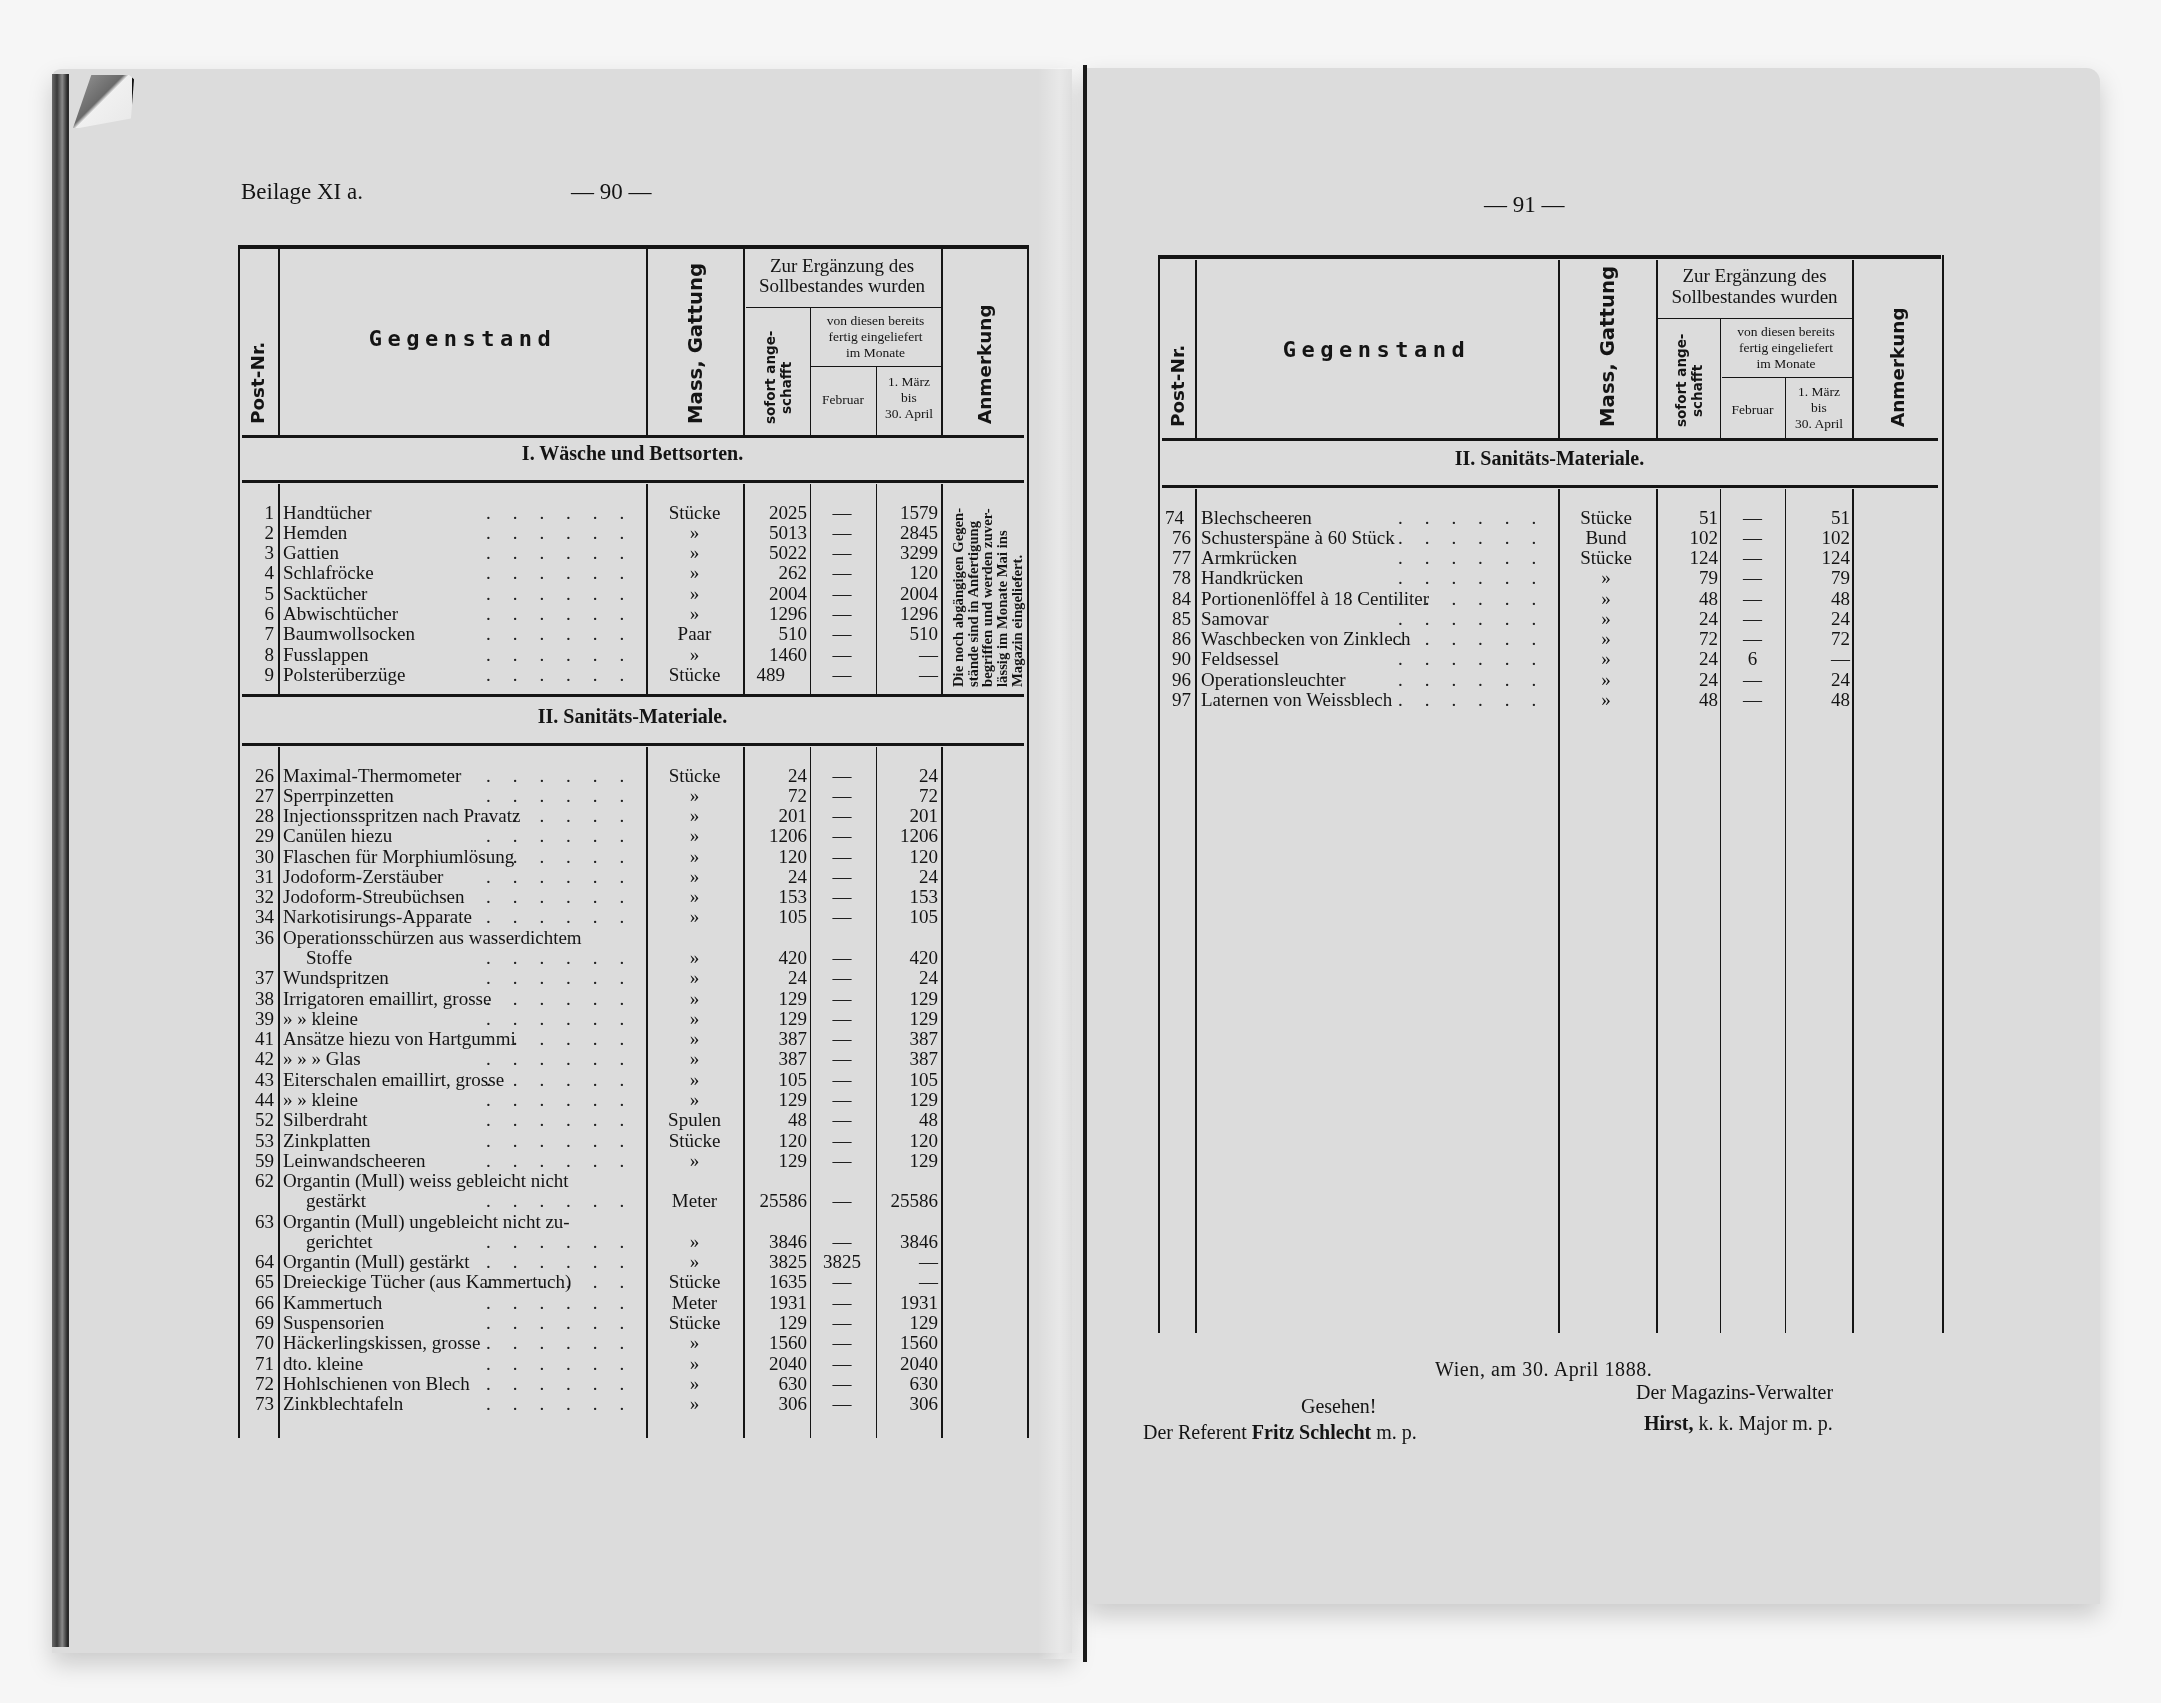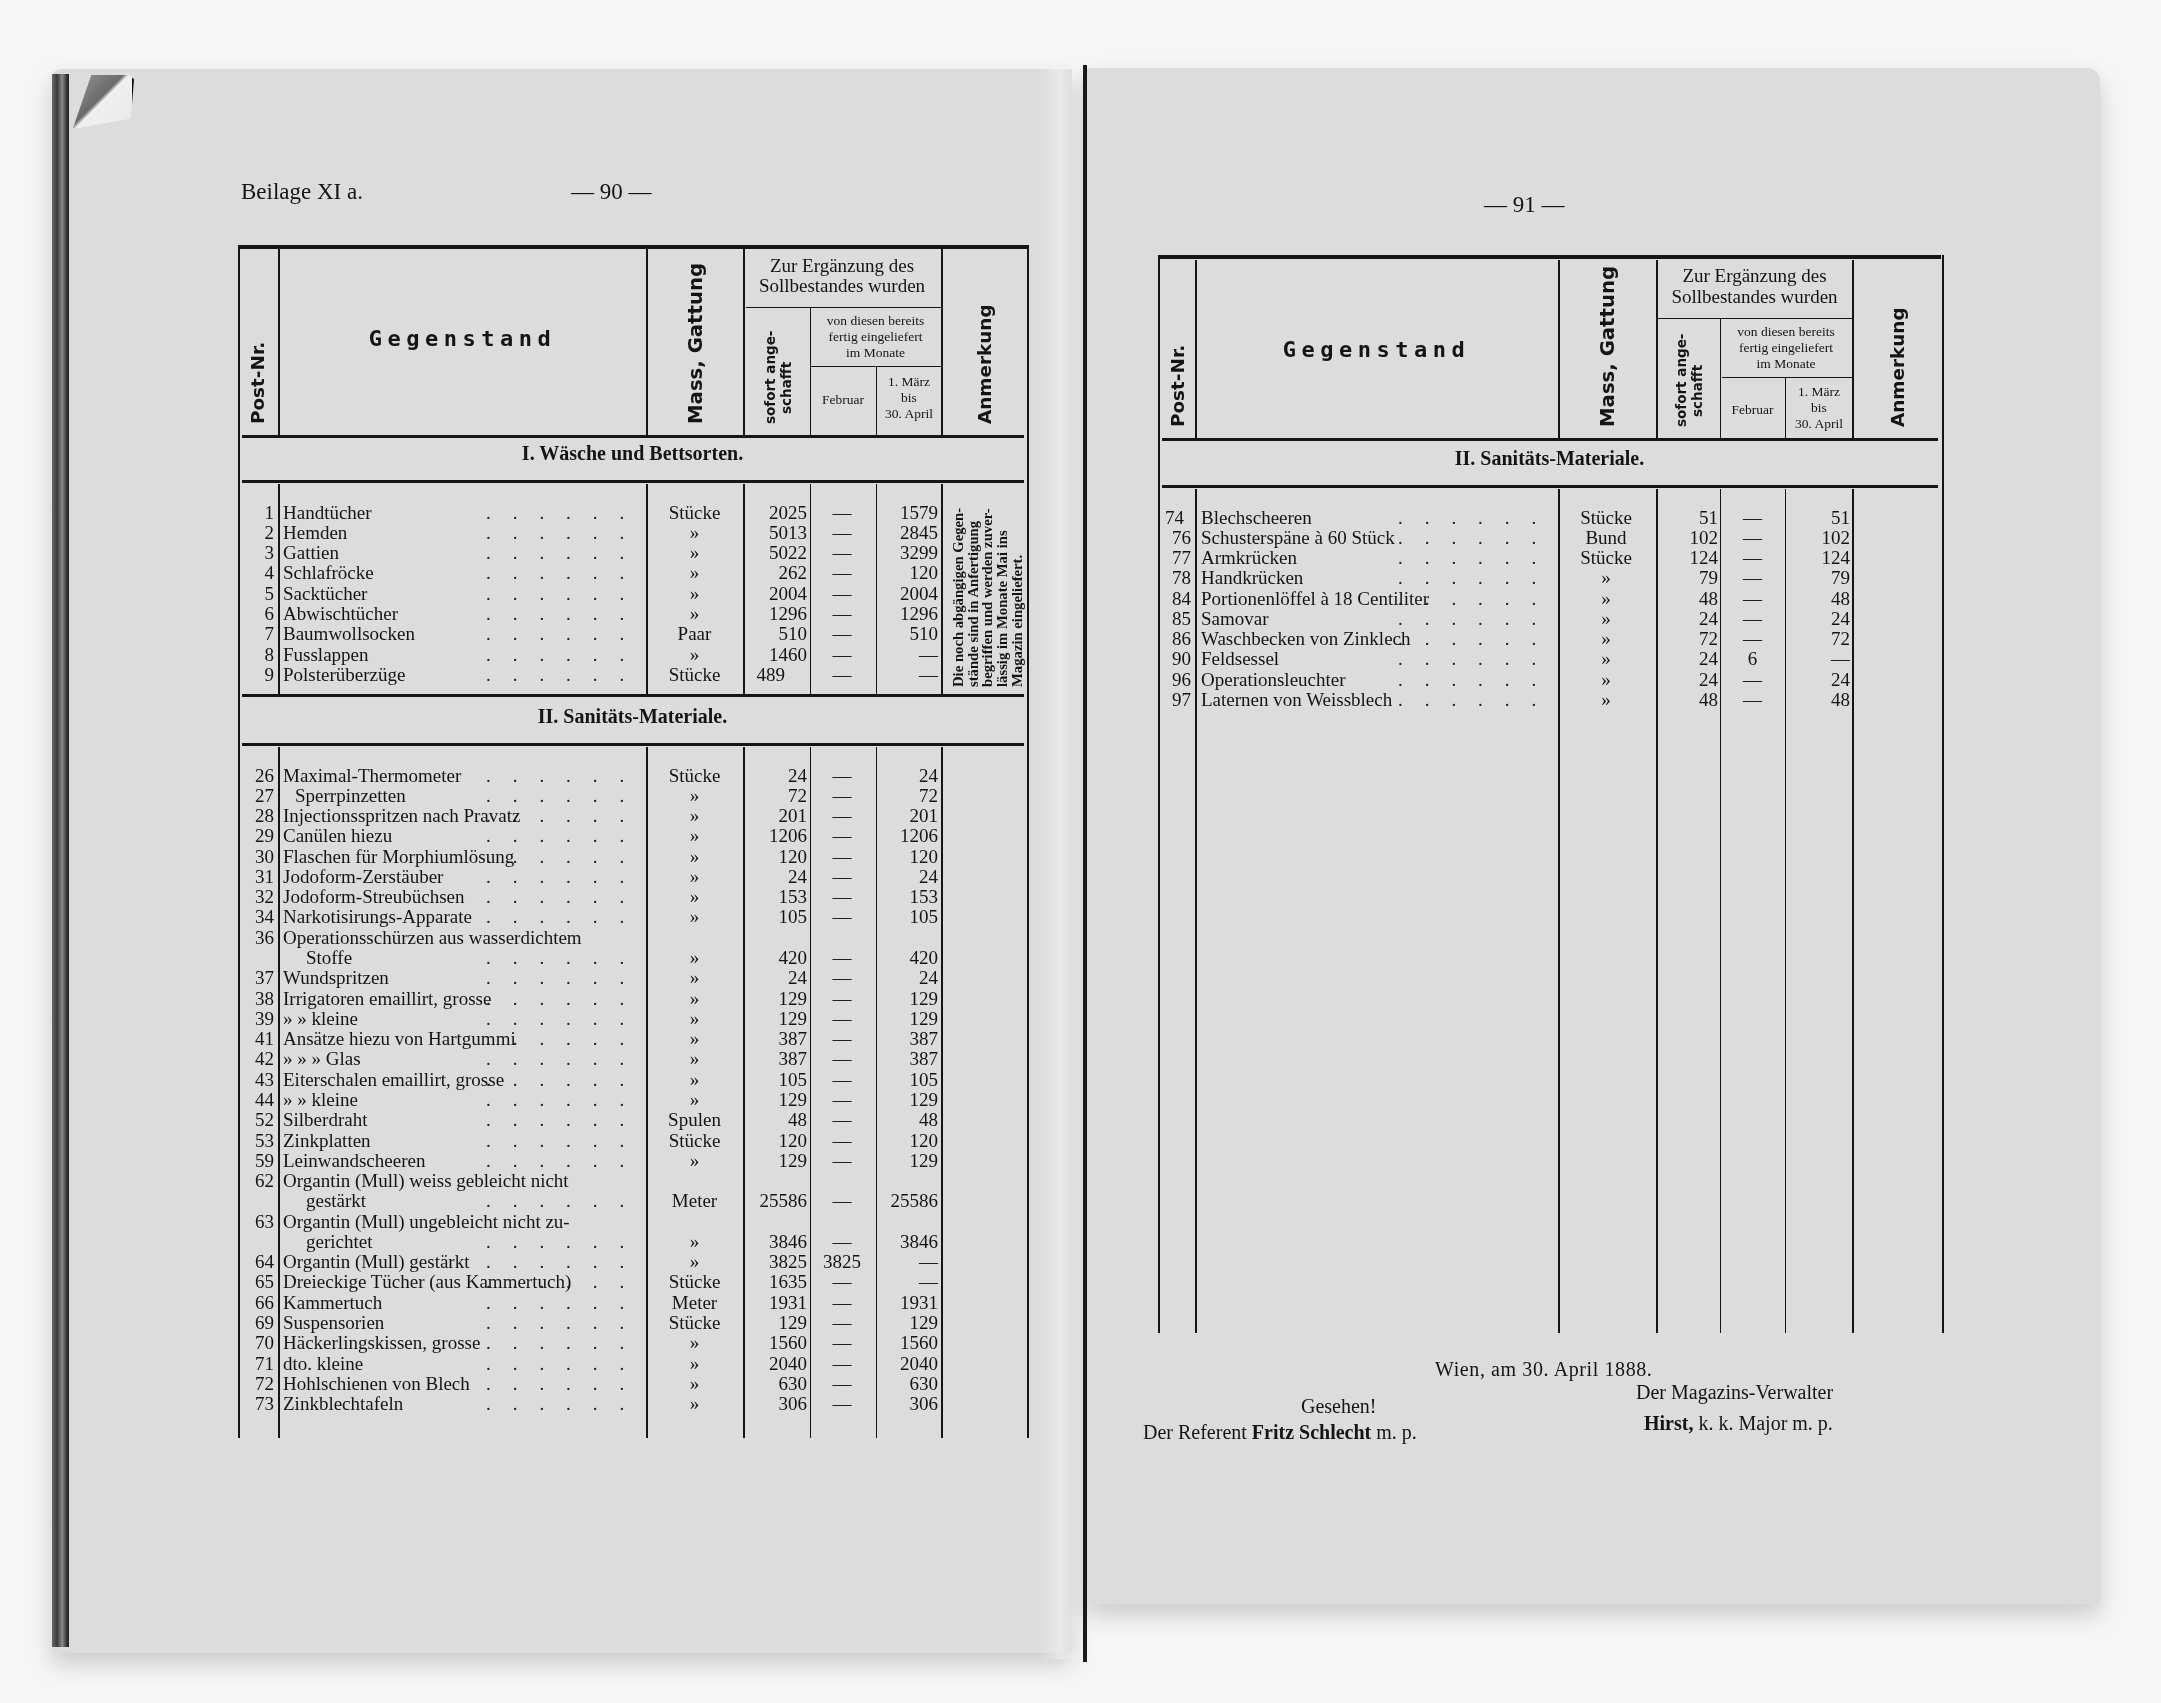--- a/index.html
+++ b/index.html
@@ -191,21 +191,21 @@
       <div class="txt num" style="left:0; width:36px; top:0px;">26</div>
       <div class="txt" style="left:45px; top:0px;">Maximal-Thermometer</div>
       <div class="txt dots" style="left:248px; top:0px; width:154px; text-align:right; overflow:hidden;">. . . . . . .</div>
       <div class="txt ctr" style="left:408px; width:97px; top:0px;">Stücke</div>
       <div class="txt num" style="left:505px; width:64px; top:0px;">24</div>
       <div class="txt ctr" style="left:571px; width:66px; top:0px;">—</div>
       <div class="txt num" style="left:637px; width:63px; top:0px;">24</div>
     </div>
     <div style="position:absolute; left:238px; top:786px; width:789px; height:20px;">
       <div class="txt num" style="left:0; width:36px; top:0px;">27</div>
-      <div class="txt" style="left:45px; top:0px;margin-left:12px;">Sperrpinzetten</div>
+      <div class="txt" style="left:45px; top:0px;">Sperrpinzetten</div>
       <div class="txt dots" style="left:248px; top:0px; width:154px; text-align:right; overflow:hidden;">. . . . . . .</div>
       <div class="txt ctr" style="left:408px; width:97px; top:0px;">»</div>
       <div class="txt num" style="left:505px; width:64px; top:0px;">72</div>
       <div class="txt ctr" style="left:571px; width:66px; top:0px;">—</div>
       <div class="txt num" style="left:637px; width:63px; top:0px;">72</div>
     </div>
     <div style="position:absolute; left:238px; top:806px; width:789px; height:20px;">
       <div class="txt num" style="left:0; width:36px; top:0px;">28</div>
       <div class="txt" style="left:45px; top:0px;">Injectionsspritzen nach Pravatz</div>
       <div class="txt dots" style="left:248px; top:0px; width:154px; text-align:right; overflow:hidden;">. . . . . . .</div>

